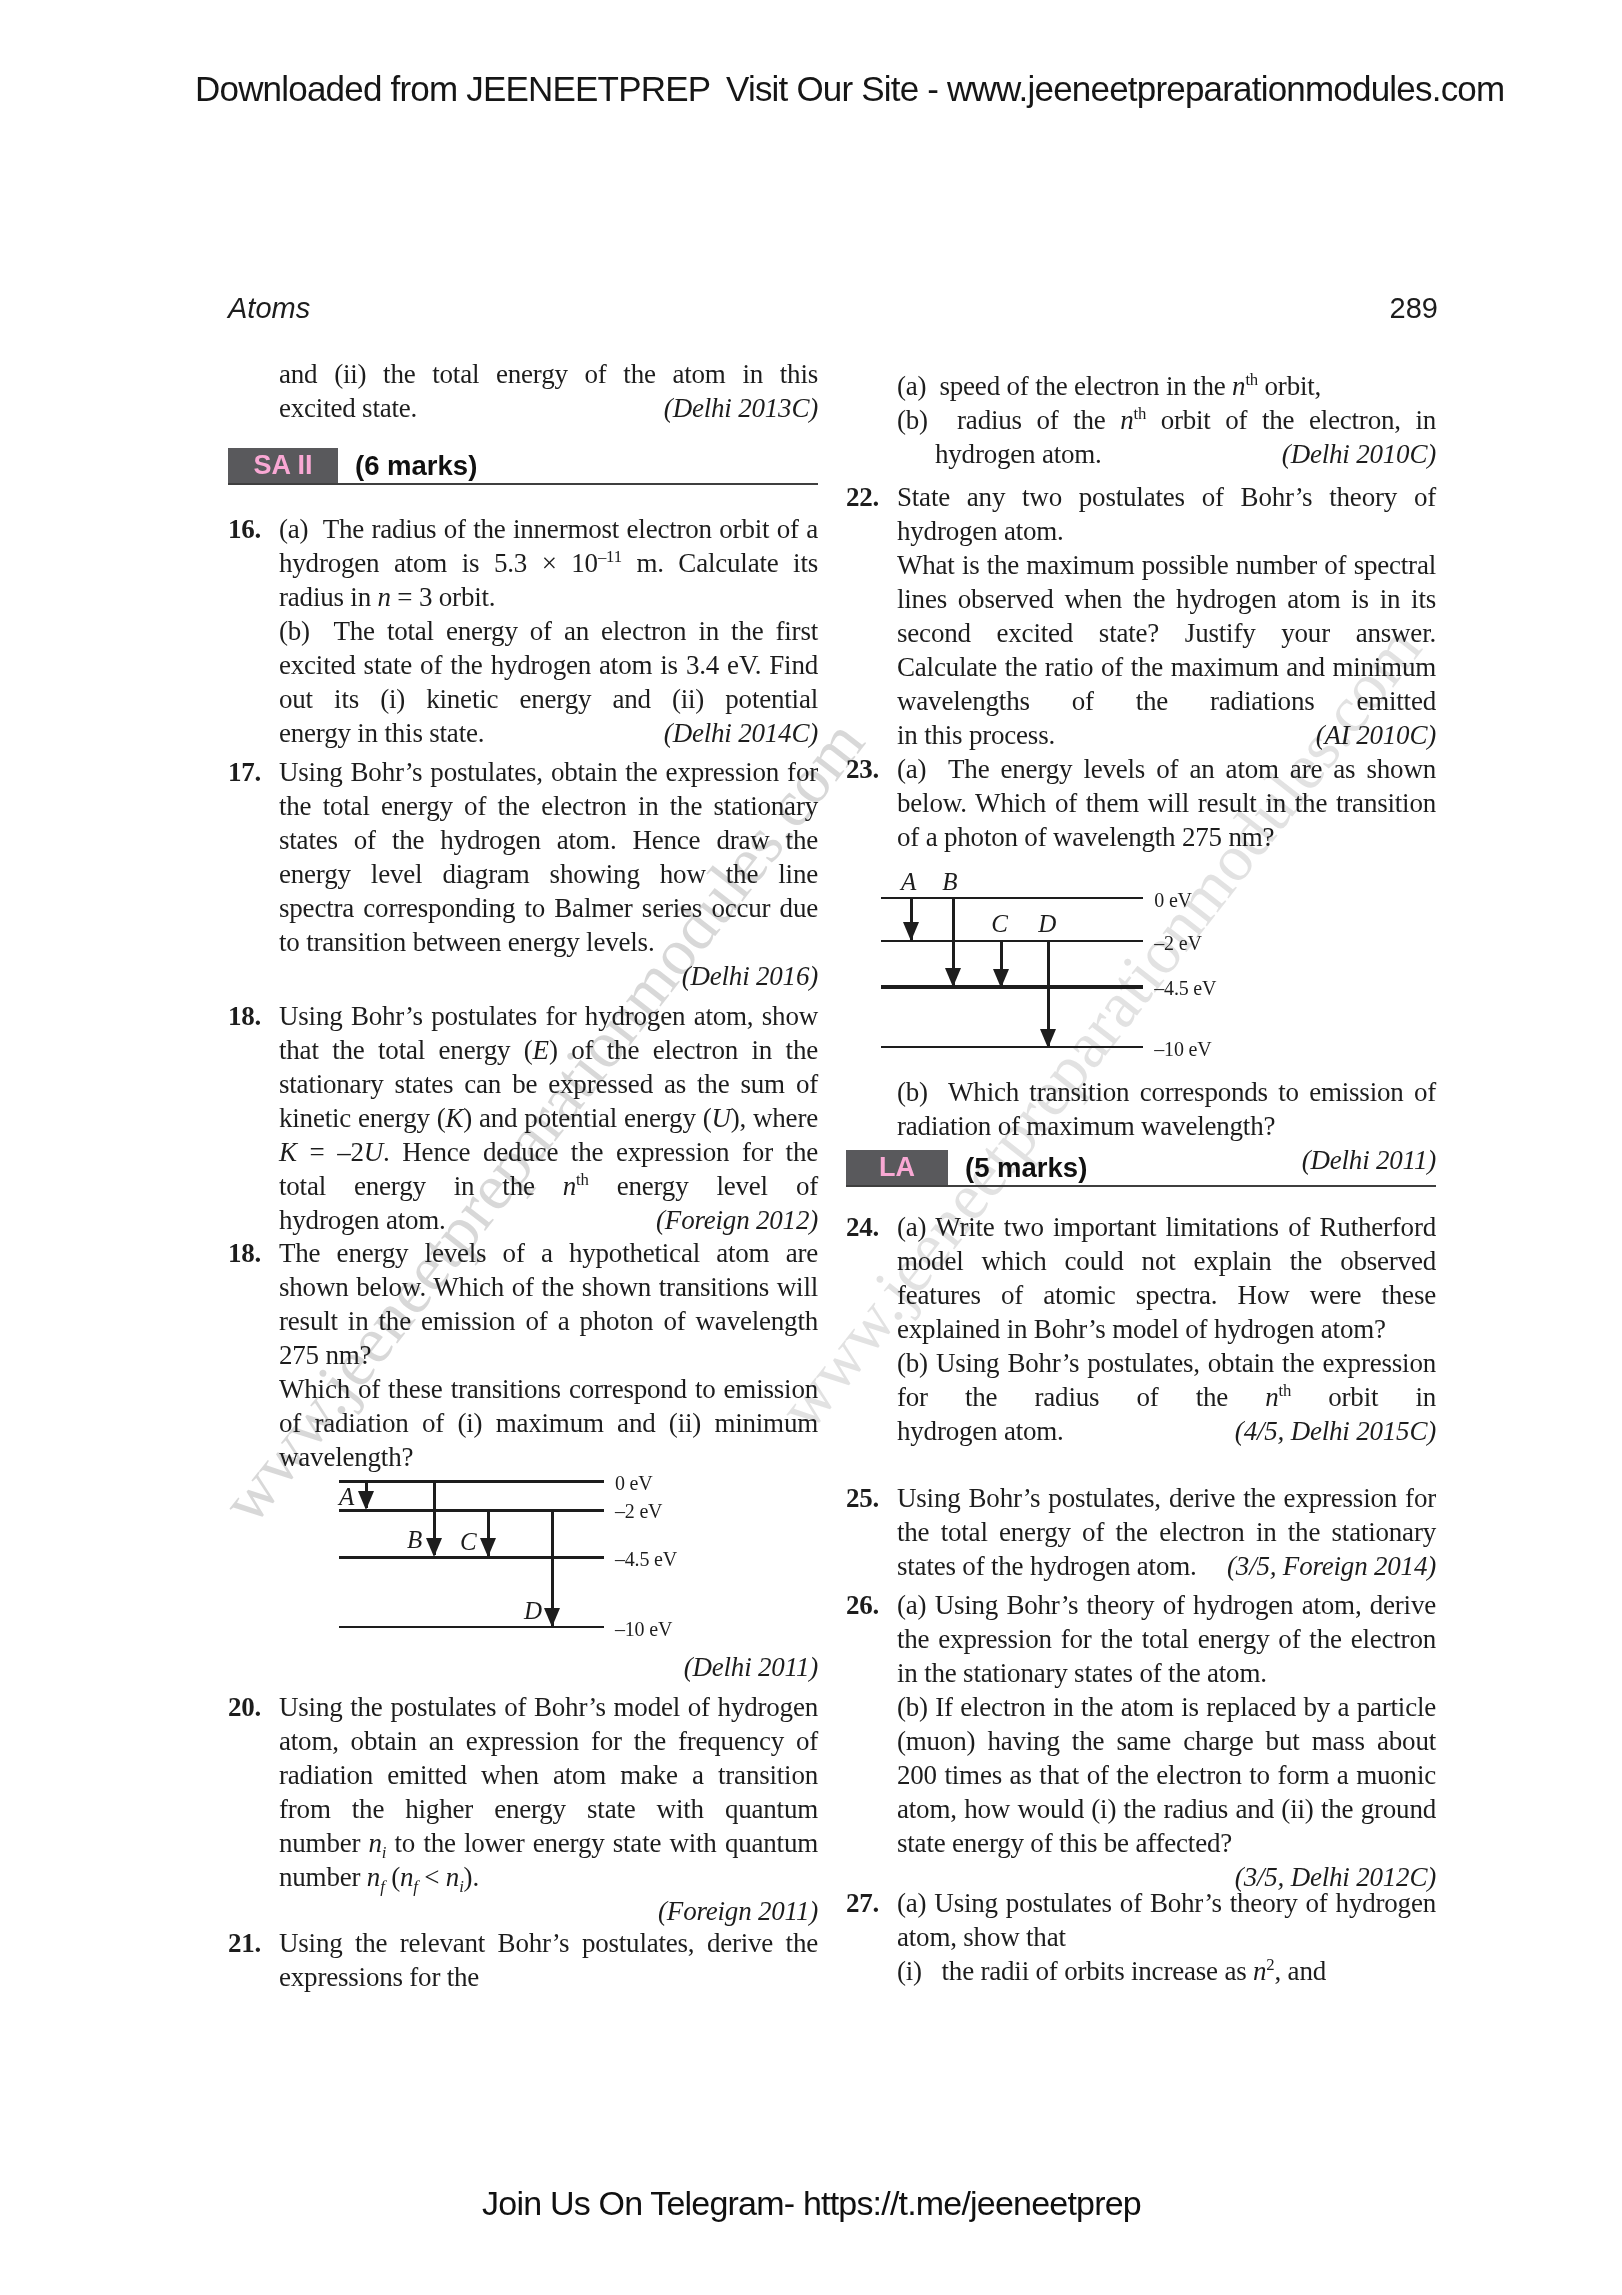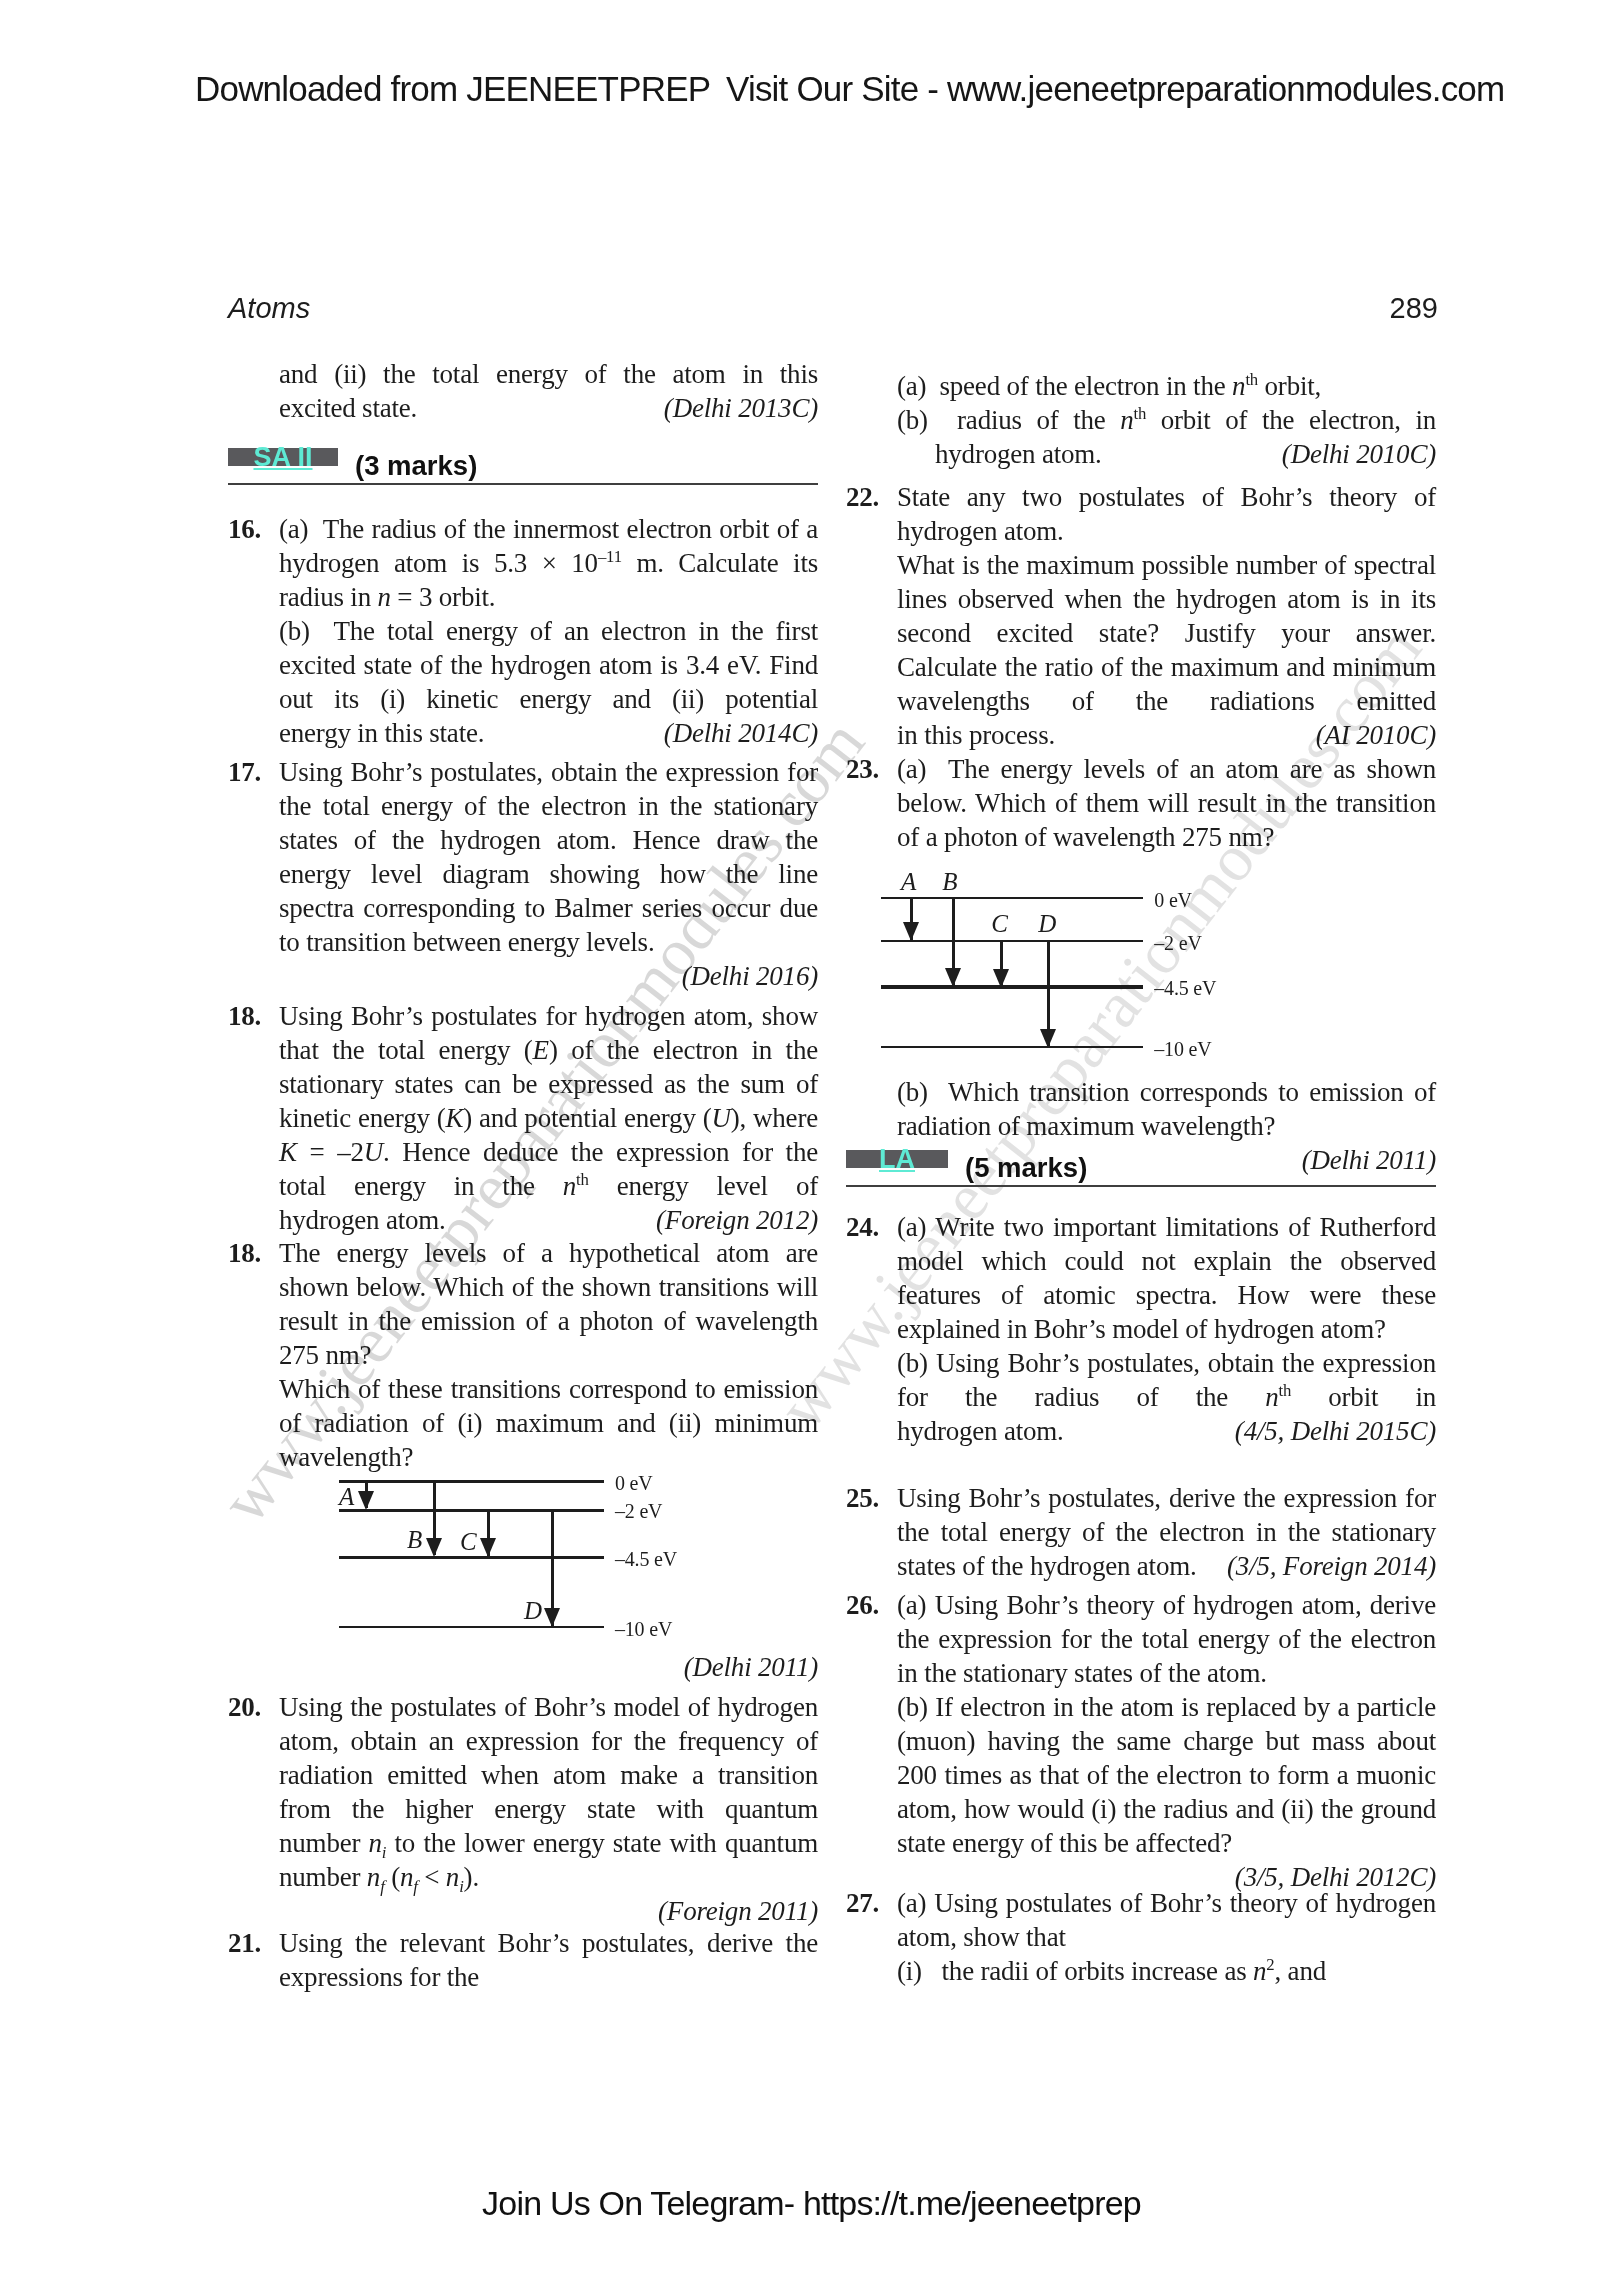--- a/index.html
+++ b/index.html
@@ -34,23 +34,23 @@
   .jt.cont{text-align-last:justify;}
   .refline{display:flex;justify-content:space-between;gap:7.9px;}
   .refline .tail{white-space:nowrap;}
   .ref{font-style:italic;white-space:nowrap;}
   .refsolo{margin:0;text-align:right;font-style:italic;}
   
   .sechead{position:absolute;height:35px;border-bottom:2.4px solid #3f3f3f;
        box-sizing:content-box;z-index:2;}
   .sechead.lcol{left:228px;width:590px;}
   .sechead.rcol{left:846px;width:590px;}
-  .badge{position:absolute;left:0;top:0;height:18px;background:#59595c;color:#5eead4;
+  .badge{position:absolute;left:0;top:0;height:35px;background:#59595c;color:#f9a8d4;
        font-family:"Liberation Sans",sans-serif;font-weight:bold;font-size:27px;
-       display:flex;align-items:center;justify-content:center;text-decoration:underline;}
+       display:flex;align-items:center;justify-content:center;}
   .badge.sa{width:110px;}
   .badge.la{width:102px;}
   .marks{position:absolute;top:1.6px;font-family:"Liberation Sans",sans-serif;
        font-weight:bold;font-size:27.5px;color:#111;}
   .marks.sa{left:127px;}
   .marks.la{left:119px;}
   
   .ediagram{position:relative;z-index:2;}
   .ed-left{margin:4.7px 0 0 60px;width:487px;height:157px;}
   .ed-right{margin:31px 0 7.9px -15.7px;width:487px;height:182px;}
@@ -83,21 +83,21 @@
   <div class="blk lcol" style="top:357px">
     <p class="jt cont">and (ii) the total energy of the atom in this</p>
     <div class="refline">
       <span class="tail">excited state.</span>
       <span class="ref">(Delhi 2013C)</span>
     </div>
   </div>
 
   <div class="sechead lcol" style="top:448px">
     <span class="badge sa">SA II</span>
-    <span class="marks sa">(3 marks)</span>
+    <span class="marks sa">(6 marks)</span>
   </div>
 
   <div class="blk lcol" style="top:512px">
     <span class="qnum">16.</span>
     <p class="jt">(a)&nbsp; The radius of the innermost electron orbit of a hydrogen atom is 5.3 × 10<sup>–11</sup> m. Calculate its radius in <i>n</i> = 3 orbit.</p>
     <p class="jt cont">(b)&nbsp; The total energy of an electron in the first excited state of the hydrogen atom is 3.4 eV. Find out its (i) kinetic energy and (ii) potential</p>
     <div class="refline">
       <span class="tail">energy in this state.</span>
       <span class="ref">(Delhi 2014C)</span>
     </div>

